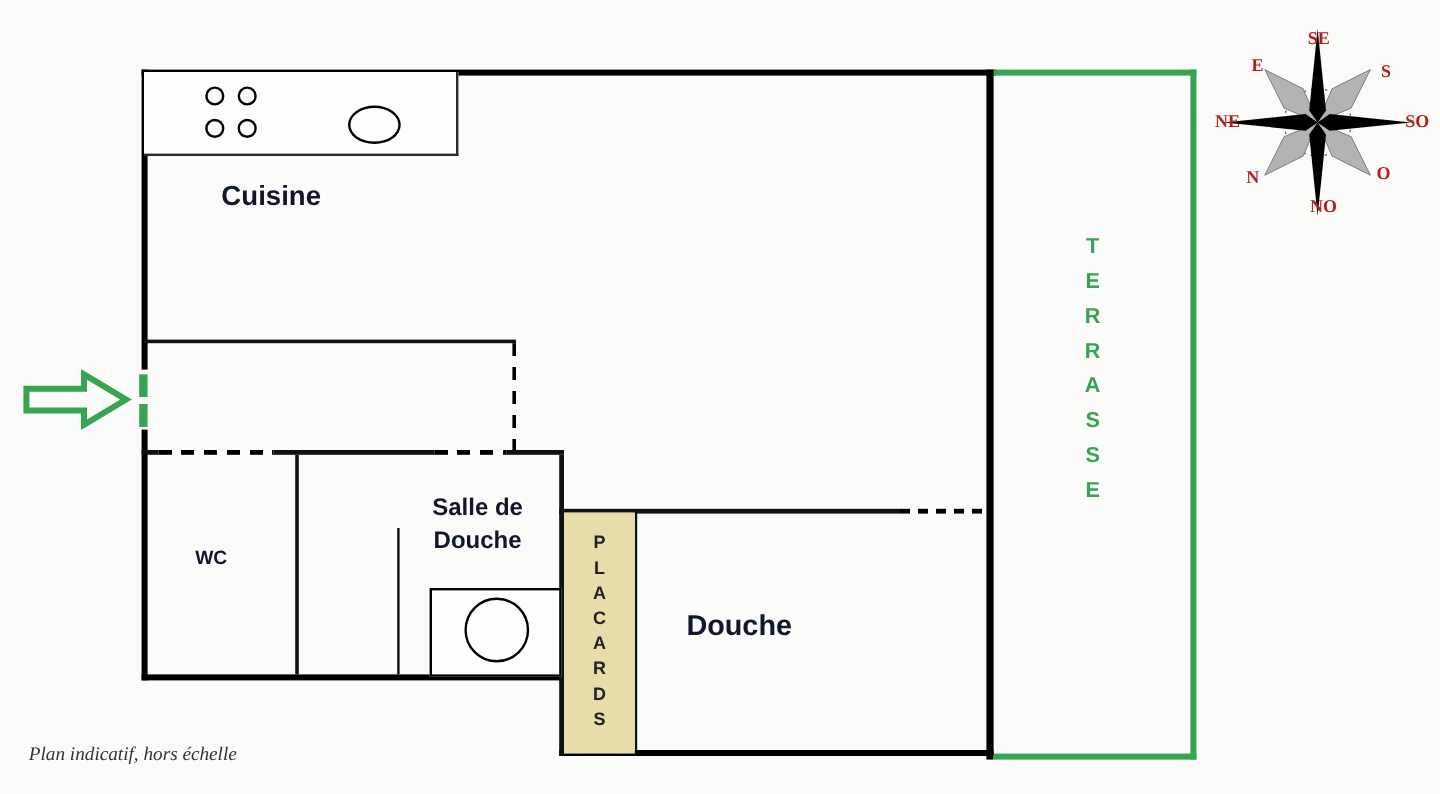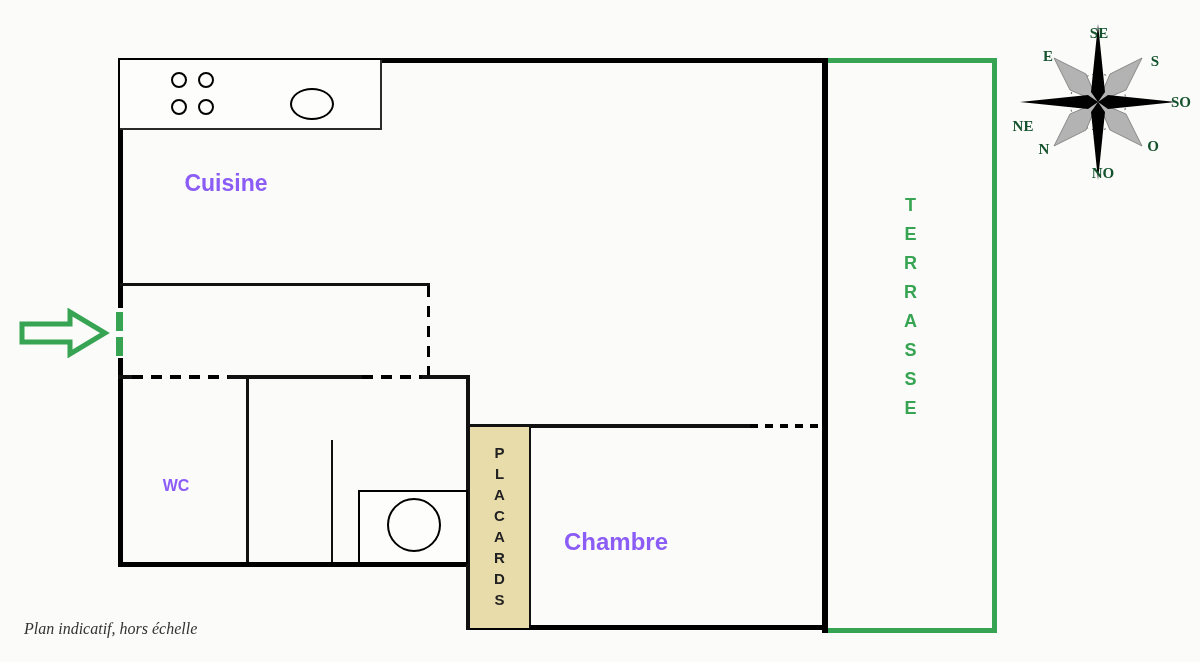--- a/index.html
+++ b/index.html
@@ -16,21 +16,21 @@
   .w { position:absolute; background:#000; }
   .wt { position:absolute; background:#111; }
   .dashH { position:absolute; background: repeating-linear-gradient(90deg,#000 0 11px, transparent 11px 19px); }
   .dashHsm { position:absolute; background: repeating-linear-gradient(90deg,#000 0 8px, transparent 8px 15px); }
   .dashV { position:absolute; background: repeating-linear-gradient(180deg,#000 0 11px, transparent 11px 20px); }
   .dashVgreen { position:absolute; background: repeating-linear-gradient(180deg,#36a452 0 19px, transparent 19px 25px); }
 
   
   .room-label {
     position:absolute; transform:translate(-50%,-50%);
-    font-weight:bold; color:#8b5cf6; white-space:nowrap;margin-top:20px;
+    font-weight:bold; color:#0f172a; white-space:nowrap;
   }
   .lbl-cuisine { left:226px; top:163px; font-size:23px; }
   .lbl-pdv     { left:614px; top:189px; font-size:23px; }
   .lbl-wc      { left:176px; top:466px; font-size:16px; }
   .lbl-sdd     { left:398px; top:437px; font-size:20px; line-height:28px;
                  white-space:normal; width:100px; text-align:center; }
   .lbl-chambre { left:616px; top:522px; font-size:24px; }
 
   
   .counter { position:absolute; left:120px; top:60px; width:262px; height:70px;
@@ -55,21 +55,21 @@
               border:5px solid #36a452; border-left:none;
               display:flex; align-items:center; justify-content:center; }
   .terrasse .vtext {
     writing-mode: vertical-rl; text-orientation: upright;
     font-size:18px; font-weight:bold; color:#36a452; letter-spacing:9px;
     margin-bottom:70px;
   }
 
   
   .cdir { position:absolute; transform:translate(-50%,-50%);
-          font-family:"Liberation Serif", serif; font-weight:bold; font-size:15px; color:#14532d; }
+          font-family:"Liberation Serif", serif; font-weight:bold; font-size:15px; color:#b91c1c; }
 
   
   .footnote { position:absolute; left:24px; top:620px;
               font-family:"Liberation Serif", serif; font-style:italic;
               font-size:16px; color:#333; }
 
   svg { position:absolute; }
 </style>
 </head>
 <body>
@@ -117,37 +117,38 @@
   <div class="placards">
     <span class="vtext">PLACARDS</span>
   </div>
 
   <div class="terrasse">
     <span class="vtext">TERRASSE</span>
   </div>
 
   <div class="room-label lbl-cuisine">Cuisine</div>
   <div class="room-label lbl-wc">WC</div>
-  <div class="room-label lbl-chambre">Chambre</div>
+  <div class="room-label lbl-sdd">Salle de Douche</div>
+  <div class="room-label lbl-chambre">Douche</div>
 
   <svg style="left:1008px; top:12px;" width="180" height="180" viewBox="0 0 180 180">
     <circle cx="90" cy="90" r="28" fill="none" stroke="#555" stroke-width="1" stroke-dasharray="2 4"></circle>
     <polygon points="90,90 78,62 46,46 62,78" fill="#b3b3b3" stroke="#777" stroke-width="0.8"></polygon>
     <polygon points="90,90 102,62 134,46 118,78" fill="#b3b3b3" stroke="#777" stroke-width="0.8"></polygon>
     <polygon points="90,90 118,102 134,134 102,118" fill="#b3b3b3" stroke="#777" stroke-width="0.8"></polygon>
     <polygon points="90,90 78,118 46,134 62,102" fill="#b3b3b3" stroke="#777" stroke-width="0.8"></polygon>
     <polygon points="90,12 97,80 90,90 83,80" fill="#000"></polygon>
     <polygon points="168,90 100,97 90,90 100,83" fill="#000"></polygon>
     <polygon points="90,168 83,100 90,90 97,100" fill="#000"></polygon>
     <polygon points="12,90 80,83 90,90 80,97" fill="#000"></polygon>
   </svg>
   <span class="cdir" style="left:1099px; top:33px;">SE</span>
   <span class="cdir" style="left:1155px; top:61px;">S</span>
   <span class="cdir" style="left:1181px; top:102px;">SO</span>
   <span class="cdir" style="left:1153px; top:146px;">O</span>
   <span class="cdir" style="left:1103px; top:173px;">NO</span>
   <span class="cdir" style="left:1044px; top:149px;">N</span>
-  <span class="cdir" style="left:1023px; top:102px;margin-top:24px;">NE</span>
+  <span class="cdir" style="left:1023px; top:102px;">NE</span>
   <span class="cdir" style="left:1048px; top:56px;">E</span>
 
   <div class="footnote">Plan indicatif, hors échelle</div>
 
 </div>
 
 </body></html>

